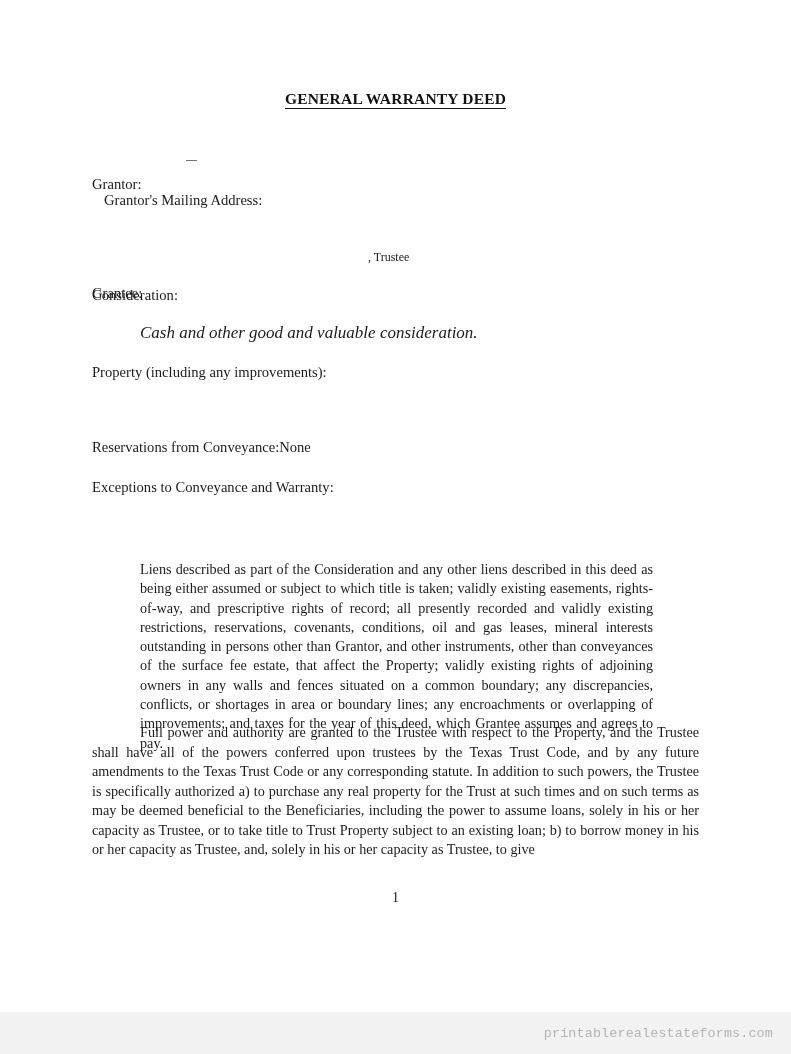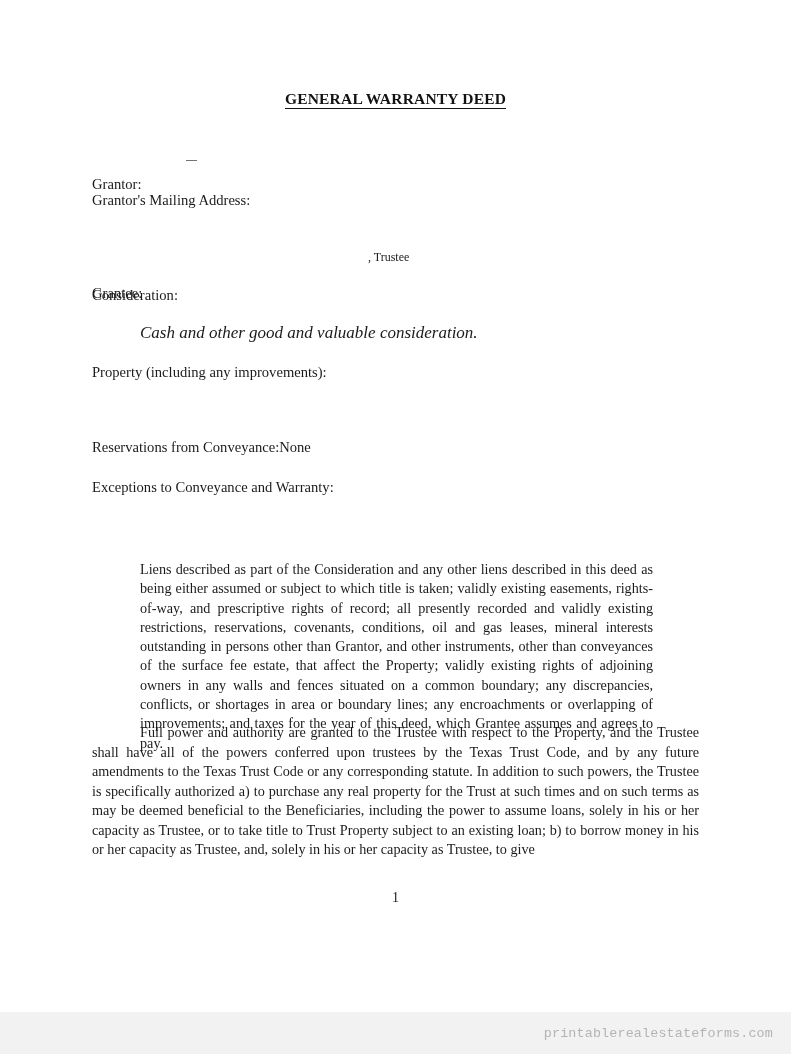--- a/index.html
+++ b/index.html
@@ -150,21 +150,21 @@
 
   <div class="doc-title">
     <span>GENERAL WARRANTY DEED</span>
   </div>
 
   <div class="field-row" style="top:152px;margin-top:23px;">
     <span class="field-label">Grantor:</span>
   </div>
   <div class="grantor-dash"></div>
 
-  <div class="field-row" style="top:191px;">
+  <div class="field-row" style="top:191px;margin-left:12px;">
     <span class="field-label">Grantor's Mailing Address:</span>
   </div>
 
   <div class="field-row" style="top:240px;margin-top:44px;">
     <span class="field-label">Grantee:</span>
   </div>
   <div class="trustee-suffix" style="top:248px;">, Trustee</div>
 
   <div class="field-row" style="top:286px;">
     <span class="field-label">Consideration:</span>

